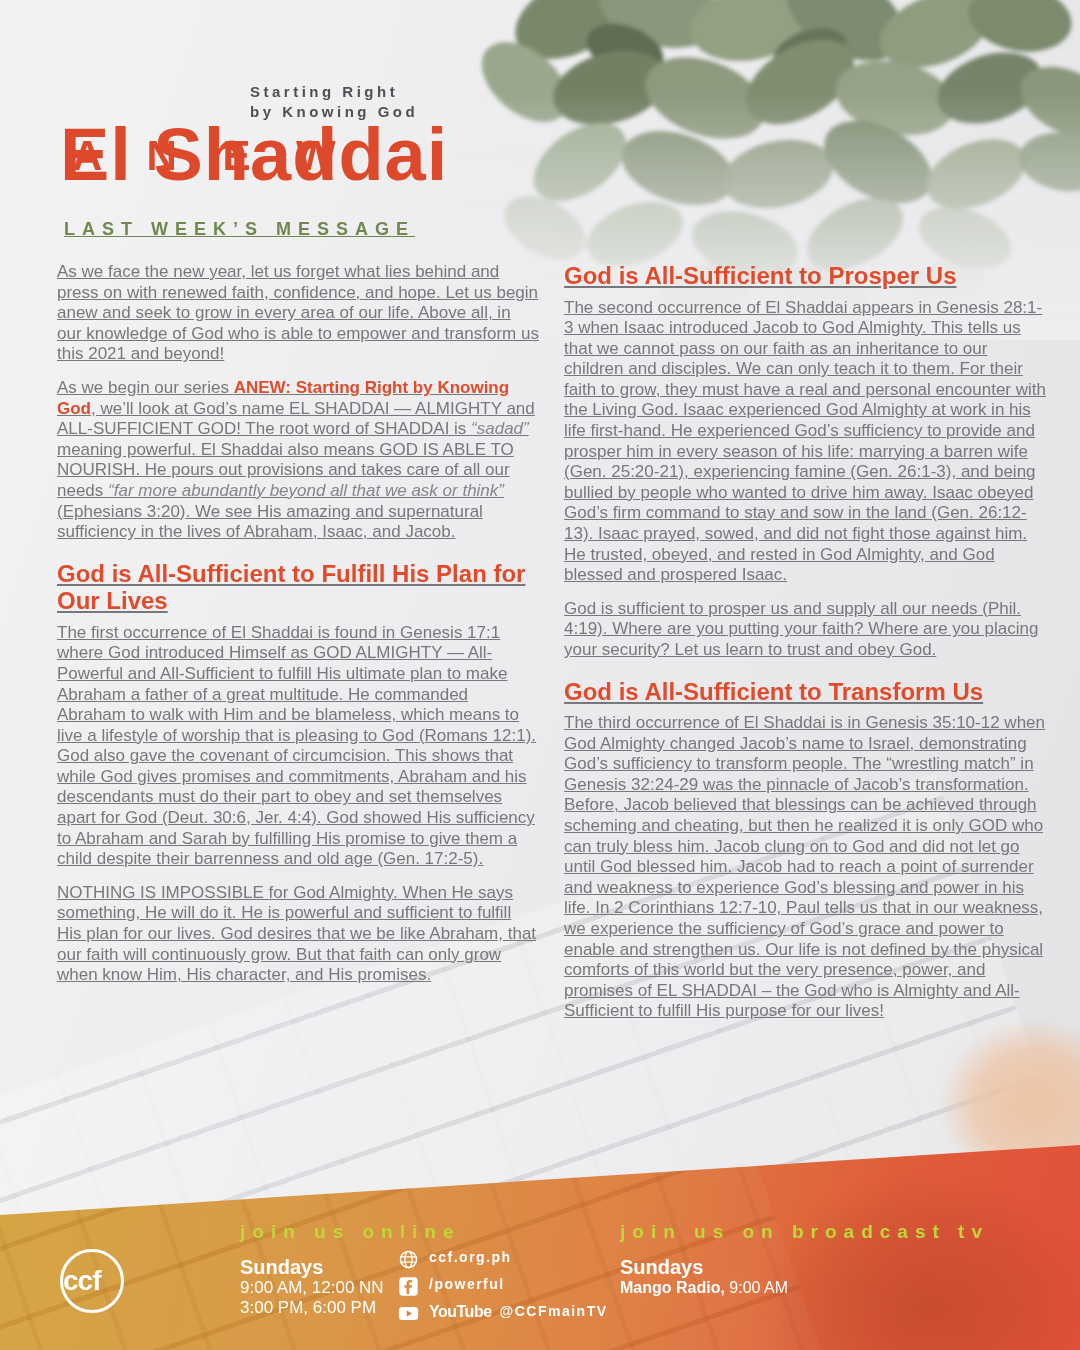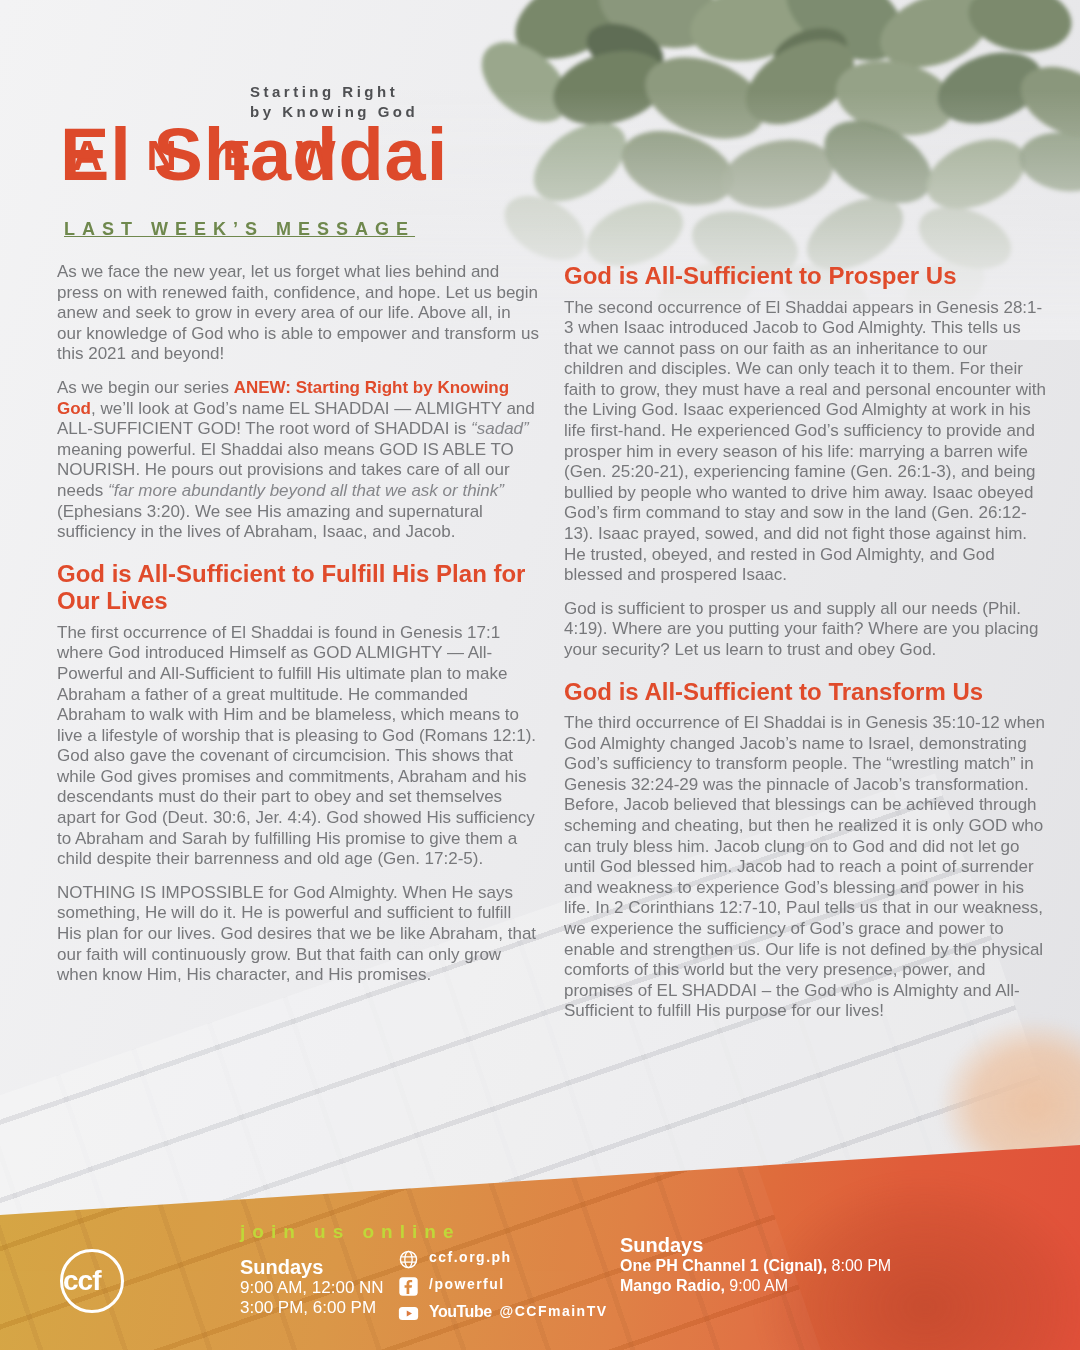--- a/index.html
+++ b/index.html
@@ -36,21 +36,21 @@
   }
   .main-title {
     position:absolute; left:60px; top:112px;
     font-size:74px; font-weight:600; letter-spacing:1px; color:#dd4a2b;
   }
   .section-label {
     position:absolute; left:64px; top:219px;
     font-size:18px; font-weight:700; letter-spacing:7px; color:#6f884d;text-decoration:underline;
   }
   
-  .col { position:absolute; top:262px; width:482px; color:#77787b; }
+  .col { position:absolute; top:262px; width:482px; color:#77787b;text-decoration:underline; }
   .col-left  { left:57px;  }
   .col-right { left:564px; }
   .col p { font-size:17px; line-height:20.6px; margin:0 0 13px; }
   .col h2 {
     font-size:24px; line-height:27.5px; font-weight:700; color:#e04b2b;
     margin:17px 0 8px;
   }
   .col h2.first { margin-top:0; }
   .bold-red { font-weight:700; color:#e04b2b; }
   .ital { font-style:italic; color:#85868a; }
@@ -204,19 +204,19 @@
         <svg class="ic" viewBox="0 0 24 24">
           <rect x="1" y="4.5" width="22" height="15" rx="4" fill="#fff"></rect>
           <path d="M10 8.5l6 3.5-6 3.5z" fill="#dc7a3e"></path>
         </svg>
         <span class="yt-word">YouTube</span>
         <span class="link-label">@CCFmainTV</span>
       </div>
     </div>
 
     <div class="broadcast">
+      <div class="kicker">join us on broadcast tv</div>
       <div class="day">Sundays</div>
-      <div class="bline"><b>One PH Channel 1 (Cignal),</b><span> 8:00 PM</span></div>
       <div class="bline"><b>Mango Radio,</b><span> 9:00 AM</span></div>
     </div>
   </div>
 
 </div>
 
 </body></html>

